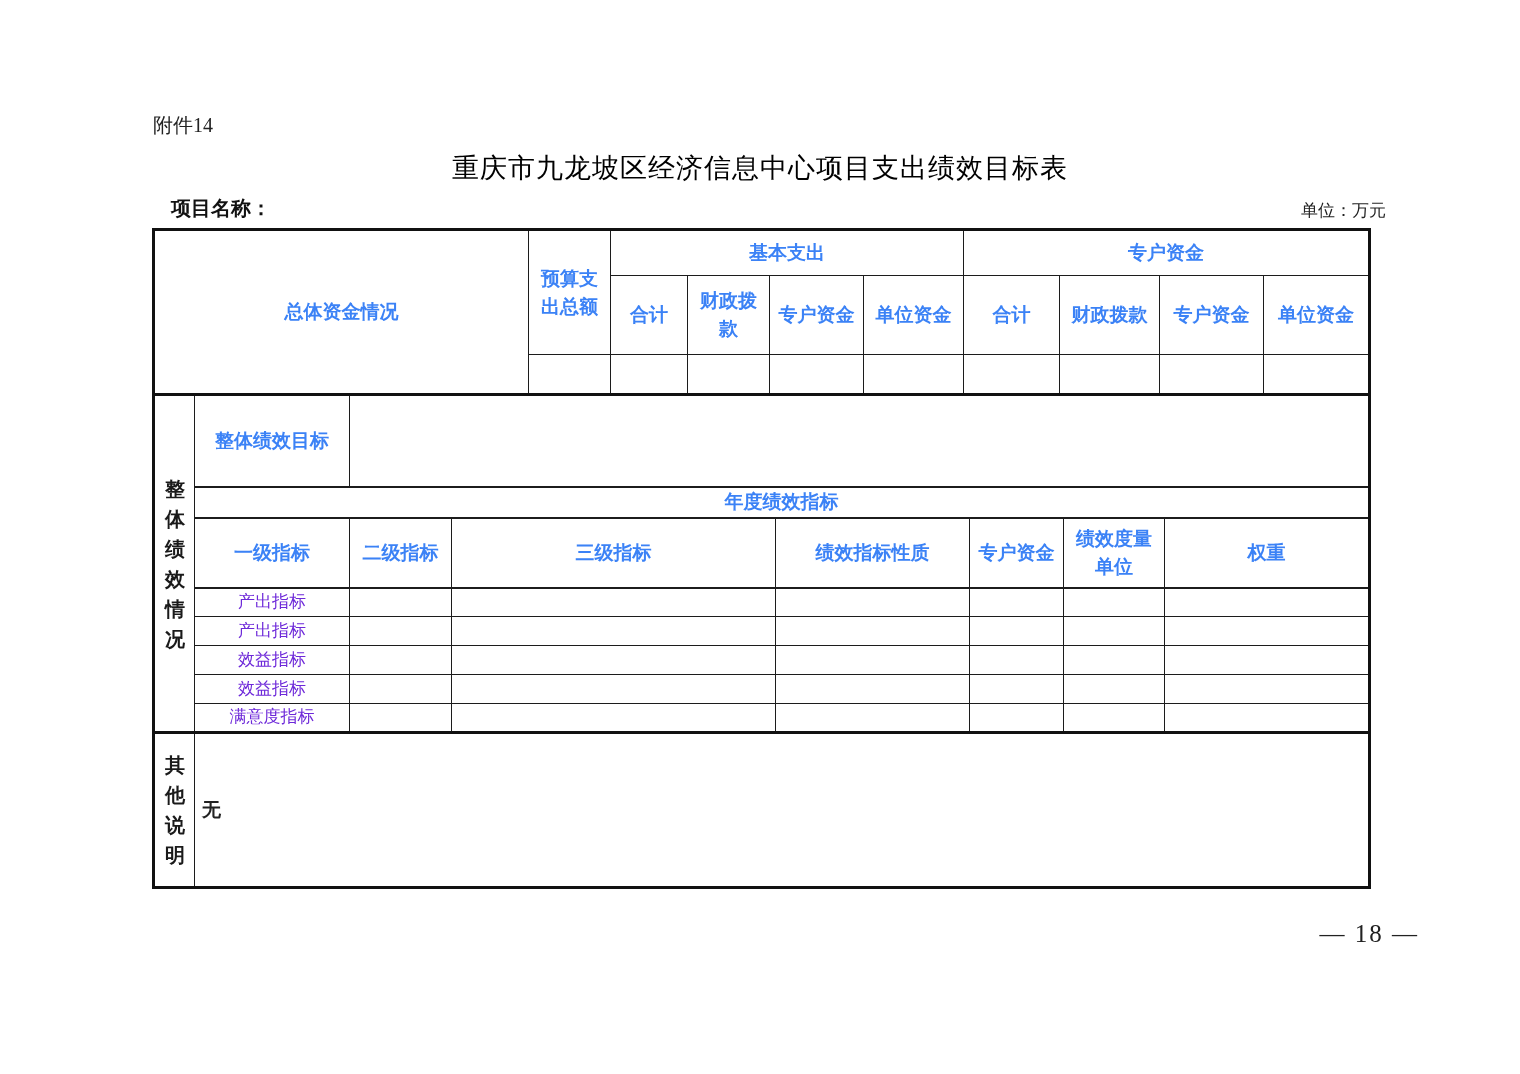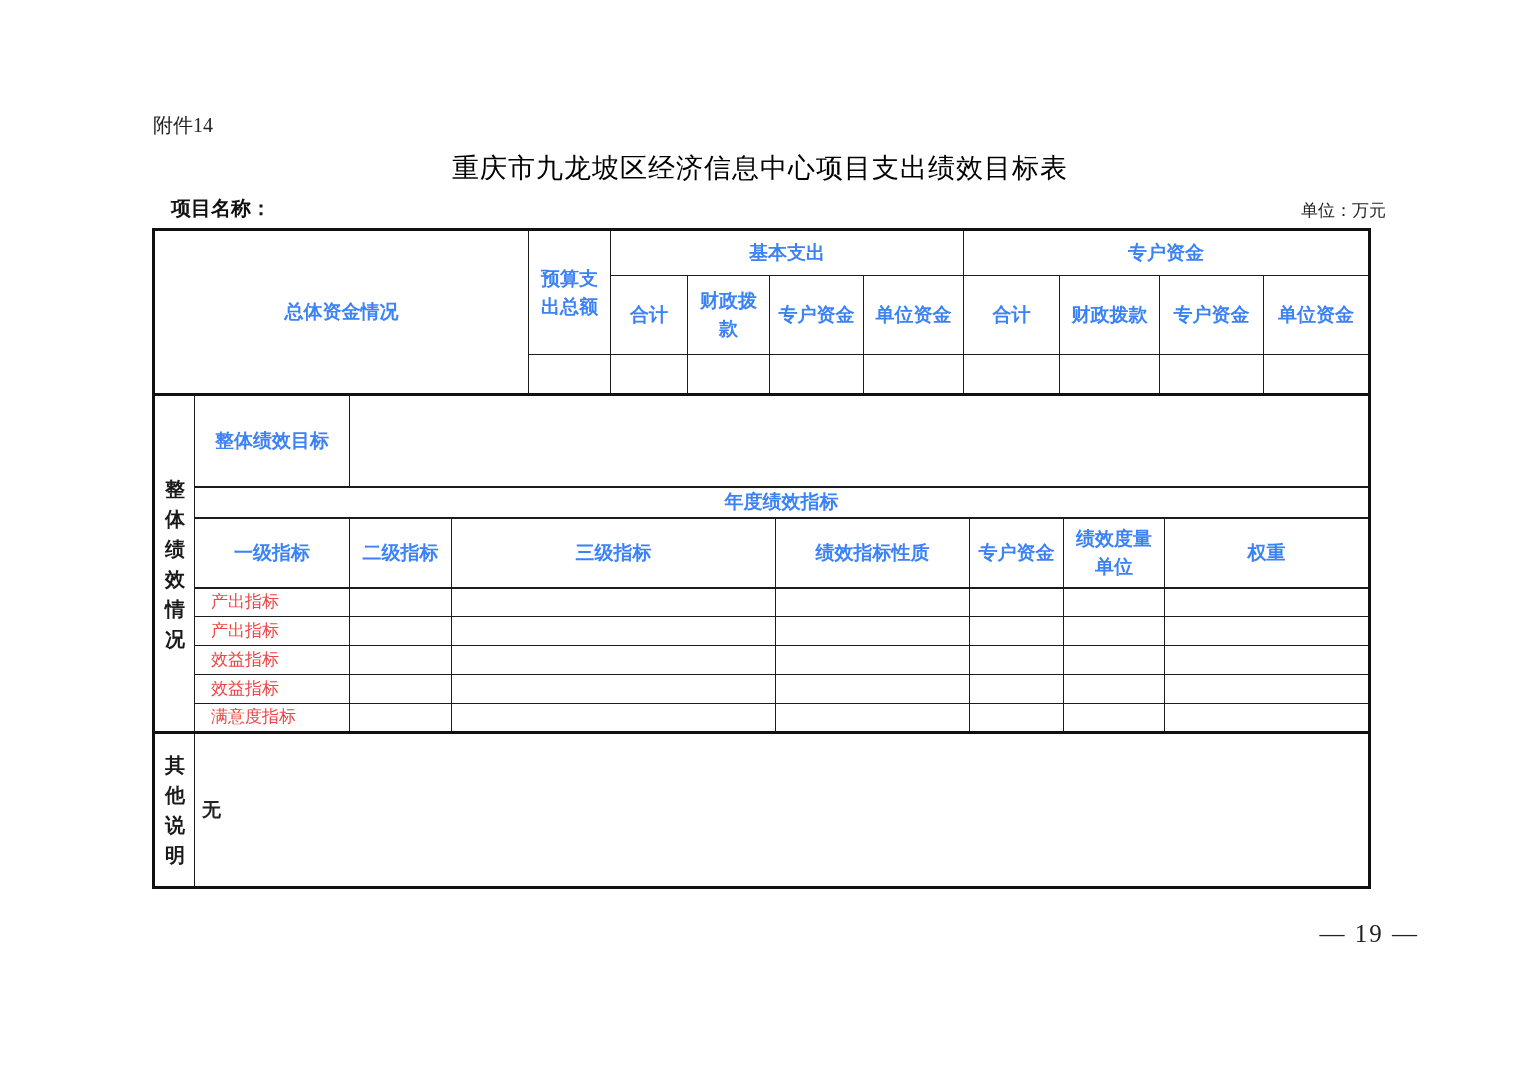--- a/index.html
+++ b/index.html
@@ -87,25 +87,25 @@
   .t2 tr.data-row td { height: 29px; }
   .t3 tr td { height: 118px; }
   td.vlabel {
     font-weight: 700;
     font-size: 20px;
     line-height: 1.5;
     padding: 16px 10px;
     word-break: break-all;
   }
   td.rowlabel {
-    text-align: left;
+    text-align: center;
     font-family: "Liberation Serif", serif;
     font-weight: 400;
     font-size: 17px;
-    color: #ef4444;
+    color: #6d28d9;
     padding: 0 16px;
   }
   td.note-cell {
     text-align: left;
     font-weight: 600;
     font-size: 19px;
     padding: 0 7px;
     color: #222;
   }
   .pagenum {
@@ -263,15 +263,15 @@
       <tbody>
         <tr>
           <td class="vlabel">其他说明</td>
           <td class="note-cell">无</td>
         </tr>
       </tbody>
     </table>
 
   </div>
 
-  <div class="pagenum">— 19 —</div>
+  <div class="pagenum">— 18 —</div>
 
 </div>
 
 </body></html>

